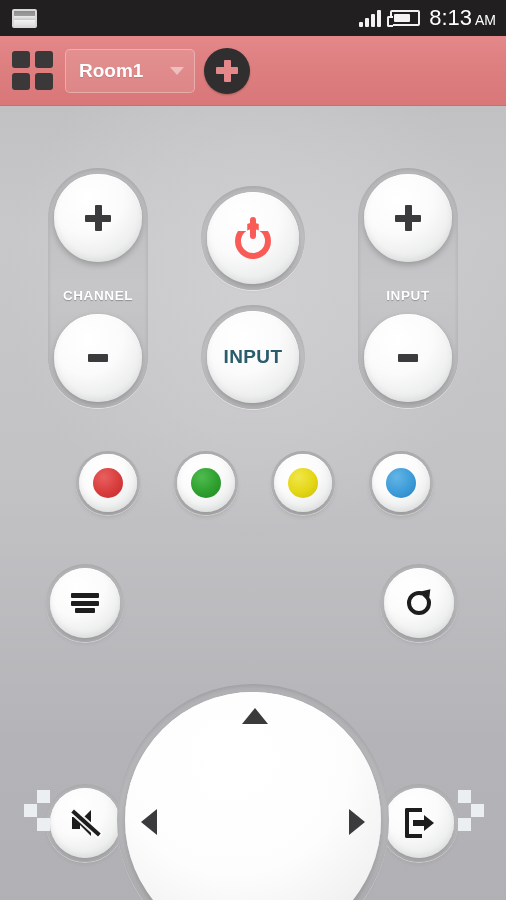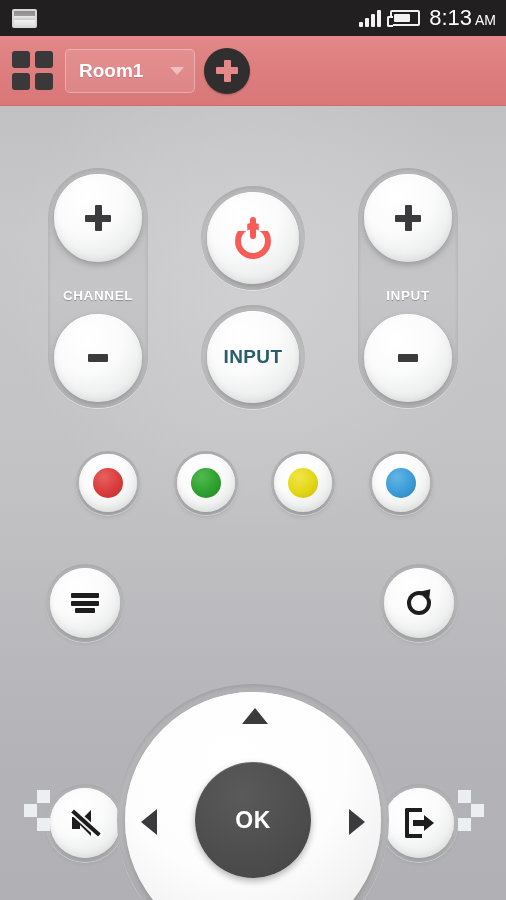--- a/index.html
+++ b/index.html
@@ -373,21 +373,20 @@
       </span>
     </div>
 
     <div class="dpad-well"></div>
     <div class="dpad">
       <span class="arw arw-up"></span>
 
       <span class="arw arw-lf"></span>
       <span class="arw arw-rt"></span>
     </div>
-    <div class="ok">OK</div>
 
     <div class="chev chev-l">
       <b></b>
         <b></b>
         <b></b>
     </div>
     <div class="chev chev-r">
       <b></b>
         <b></b>
         <b></b>

